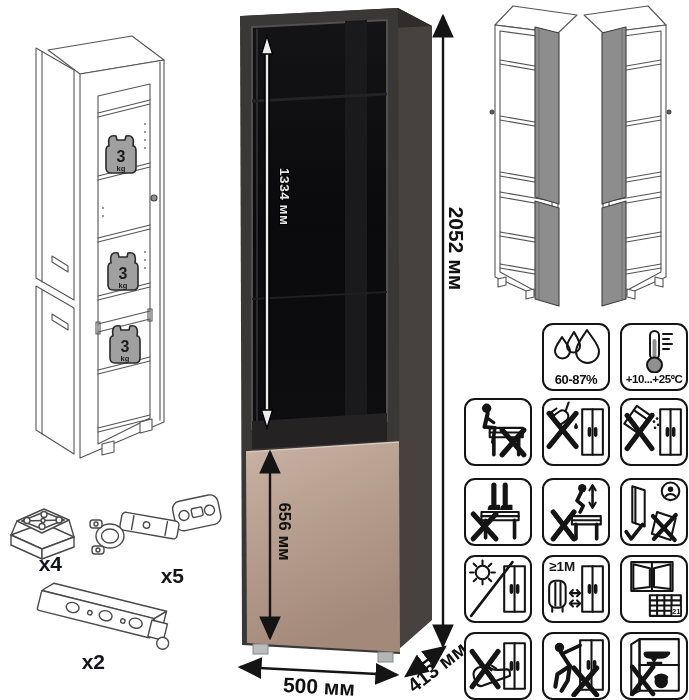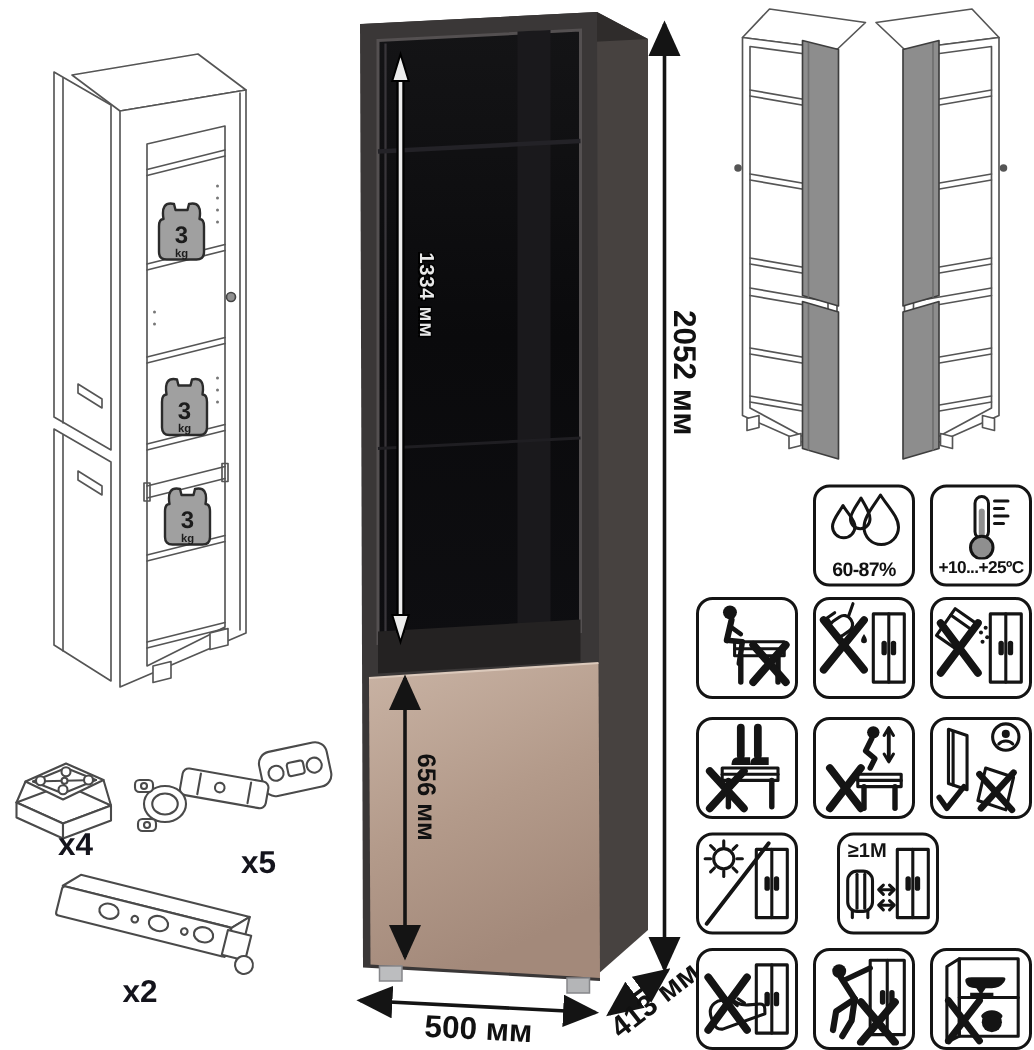--- a/index.html
+++ b/index.html
@@ -391,21 +391,21 @@
       <line x1="23.5" y1="14" x2="27" y2="14"></line>
         <line x1="3" y1="14" x2="6.5" y2="14"></line>
       <line x1="21" y1="8" x2="23.5" y2="5.5"></line>
         <line x1="9" y1="8" x2="6.5" y2="5.5"></line>
       <line x1="21" y1="20" x2="23.5" y2="22.5"></line>
         <line x1="9" y1="20" x2="6.5" y2="22.5"></line>
       <line x1="4" y1="56" x2="44" y2="4" style="stroke-width:2.5"></line>
     </svg>
   </div>
 
-  <div class="tile" style="left:558px;top:555px">
+  <div class="tile" style="left:542px;top:555px">
     <svg class="pict" width="62" height="62" viewBox="0 0 60 60">
       <text x="4" y="13" font-size="13">≥1M</text>
       <g>
           <rect x="36" y="8" width="20" height="44"></rect>
           <line x1="46" y1="8" x2="46" y2="52"></line>
         <line x1="43" y1="27" x2="43" y2="33" class="w3"></line>
           <line x1="49" y1="27" x2="49" y2="33" class="w3"></line>
         </g>
       <rect x="4" y="22" width="16" height="26" rx="6"></rect>
       <line x1="10" y1="24" x2="10" y2="46"></line>
@@ -414,20 +414,37 @@
         <line x1="17" y1="48" x2="17" y2="52"></line>
       <line x1="25" y1="34" x2="33" y2="34"></line>
         <path d="M27 31 l-3 3 l3 3"></path>
         <path d="M31 31 l3 3 l-3 3"></path>
       <line x1="25" y1="44" x2="33" y2="44"></line>
         <path d="M27 41 l-3 3 l3 3"></path>
         <path d="M31 41 l3 3 l-3 3"></path>
     </svg>
   </div>
 
+  <div class="tile" style="left:620px;top:555px">
+    <svg class="pict" width="62" height="62" viewBox="0 0 60 60">
+      <rect x="8" y="4" width="40" height="28"></rect>
+      <line x1="28" y1="4" x2="28" y2="32"></line>
+      <polygon points="10,6 26,10 26,28 10,30"></polygon>
+      <polygon points="46,6 30,10 30,28 46,30"></polygon>
+      <rect x="26" y="36" width="30" height="20" fill="#fff"></rect>
+      <line x1="33" y1="36" x2="33" y2="56"></line>
+        <line x1="40" y1="36" x2="40" y2="56"></line>
+        <line x1="47" y1="36" x2="47" y2="56"></line>
+      <line x1="26" y1="41" x2="56" y2="41"></line>
+        <line x1="26" y1="46" x2="56" y2="46"></line>
+        <line x1="26" y1="51" x2="56" y2="51"></line>
+      <rect x="47" y="46" width="9" height="10" fill="#fff" style="stroke-width:1.4"></rect>
+      <text x="51.5" y="54" font-size="7.5" text-anchor="middle">21</text>
+    </svg>
+  </div>
 
   <div class="tile" style="left:464px;top:632px">
     <svg class="pict" width="62" height="62" viewBox="0 0 60 60">
       <g>
           <rect x="36" y="8" width="20" height="44"></rect>
           <line x1="46" y1="8" x2="46" y2="52"></line>
         <line x1="43" y1="27" x2="43" y2="33" class="w3"></line>
           <line x1="49" y1="27" x2="49" y2="33" class="w3"></line>
         </g>
       <g transform="rotate(-20 19 36)">

